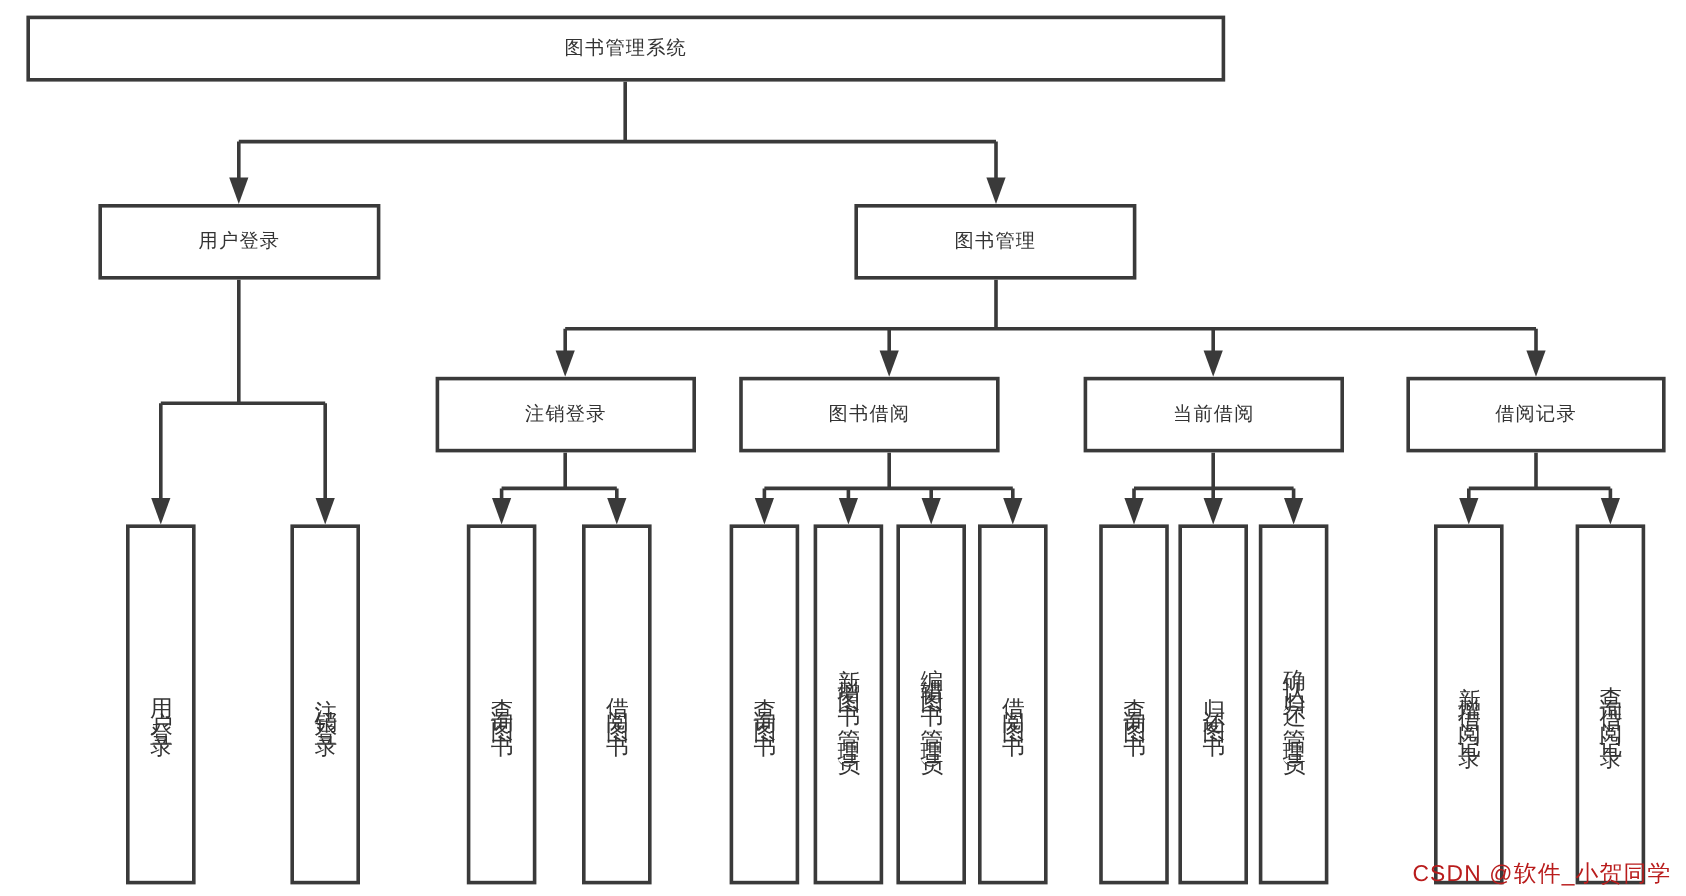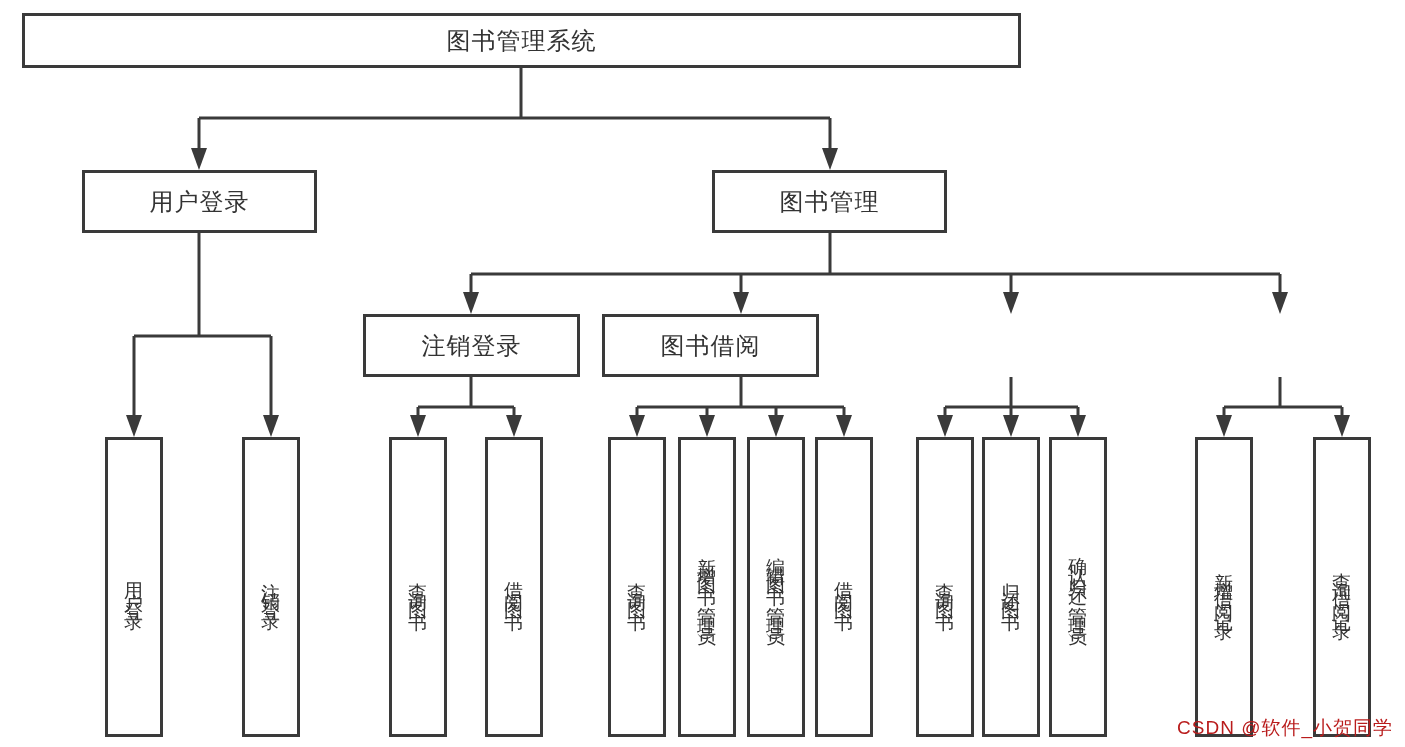--- a/index.html
+++ b/index.html
@@ -15,21 +15,21 @@
   svg polygon{fill:#3a3a3a;stroke:none;}
   .node{
     position:absolute;
     box-sizing:border-box;
     background:#ffffff;
     border:3px solid #3a3a3a;
     color:#333333;
     display:flex;
     align-items:center;
     justify-content:center;
-    font-size:24px;
+    font-size:16px;
     letter-spacing:1px;
     white-space:nowrap;
   }
   .leaf{
     writing-mode:vertical-rl;
     text-orientation:mixed;
     letter-spacing:10px;
     font-size:19px;
     white-space:normal;
     line-height:1;
@@ -90,21 +90,23 @@
       <polygon points="1342,437 1334,415 1350,415"></polygon>
     </g>
   </svg>
 
   <div class="node" style="left:22px;top:13px;width:999px;height:55px;">图书管理系统</div>
 
   <div class="node" style="left:82px;top:170px;width:235px;height:63px;">用户登录</div>
   <div class="node" style="left:712px;top:170px;width:235px;height:63px;font-family:Liberation Mono, monospace;">图书管理</div>
 
   <div class="node" style="left:363px;top:314px;width:217px;height:63px;">注销登录</div>
-  <div class="node" style="left:602px;top:314px;width:217px;height:63px;">图书借阅</div>
+  <div class="node" style="left:616px;top:314px;width:217px;height:63px;">图书借阅</div>
+  <div class="node" style="left:903px;top:314px;width:217px;height:63px;">当前借阅</div>
+  <div class="node" style="left:1172px;top:314px;width:216px;height:63px;">借阅记录</div>
 
   <div class="node leaf" style="left:105px;top:437px;width:58px;height:300px;">用户登录</div>
   <div class="node leaf" style="left:242px;top:437px;width:58px;height:300px;">注销登录</div>
 
   <div class="node leaf" style="left:389px;top:437px;width:58px;height:300px;">查询图书</div>
   <div class="node leaf" style="left:485px;top:437px;width:58px;height:300px;">借阅图书</div>
 
   <div class="node leaf" style="left:608px;top:437px;width:58px;height:300px;">查询图书</div>
   <div class="node leaf" style="left:678px;top:437px;width:58px;height:300px;">新增图书（管理员）</div>
   <div class="node leaf" style="left:747px;top:437px;width:58px;height:300px;">编辑图书（管理员）</div>

